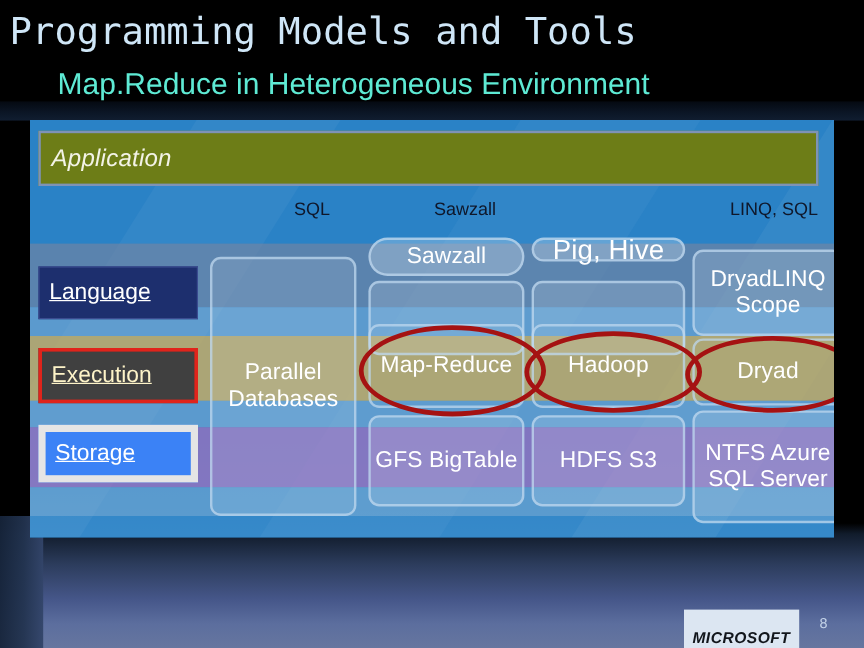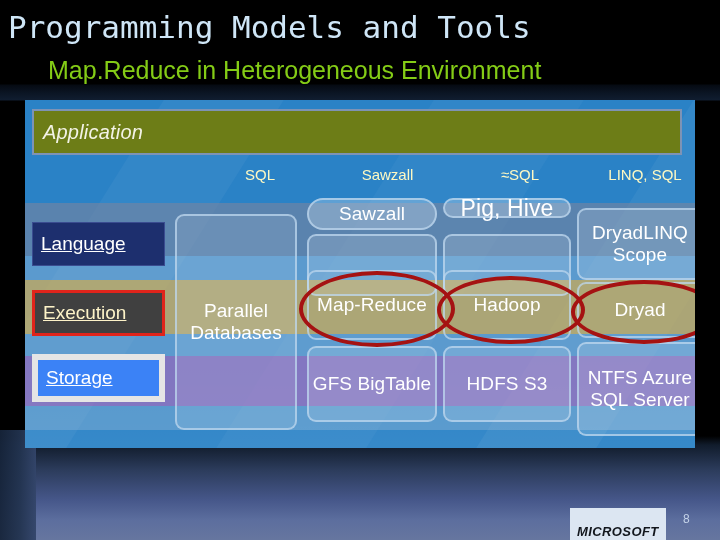--- a/index.html
+++ b/index.html
@@ -54,21 +54,21 @@
     font-weight: 400;
     letter-spacing: 0px;
     line-height: 38px;
     white-space: nowrap;
   }
   #subtitle {
     position: absolute;
     left: 48px;
     top: 55px;
     width: 660px;
-    color: #84cc16;
+    color: #5eead4;
     font-family: "Liberation Sans", sans-serif;
     font-size: 25px;
     font-weight: 400;
     line-height: 30px;
     white-space: nowrap;
   }
   
   #panel {
     position: absolute;
     left: 25px;
@@ -109,21 +109,21 @@
     color: #f3f3e6;
     font-size: 20px;
     padding-left: 9px;
     letter-spacing: .2px;
   }
 
   
   .col-head {
     position: absolute;
     top: 66px;
-    color: #fef9c3;
+    color: #0f172a;
     font-size: 15px;
     text-align: center;
     white-space: nowrap;
   }
 
   
   .band {
     position: absolute;
     left: 0;
     width: 670px;
@@ -231,21 +231,20 @@
     <div class="band" id="band-exec-low"></div>
     <div class="band" id="band-storage"></div>
     <div class="band" id="band-stor-low"></div>
 
     <div id="application-bar">
       <span class="lbl">Application</span>
     </div>
 
     <div class="col-head" style="left:160px;width:150px;">SQL</div>
     <div class="col-head" style="left:295px;width:135px;">Sawzall</div>
-    <div class="col-head" style="left:430px;width:130px;">≈SQL</div>
     <div class="col-head" style="left:555px;width:130px;">LINQ, SQL</div>
 
     <div class="row-label" id="row-label-language">
       <span>Language</span>
     </div>
     <div class="row-label" id="row-label-execution">
       <span>Execution</span>
     </div>
     <div class="row-label" id="row-label-storage">
       <span>Storage</span>

